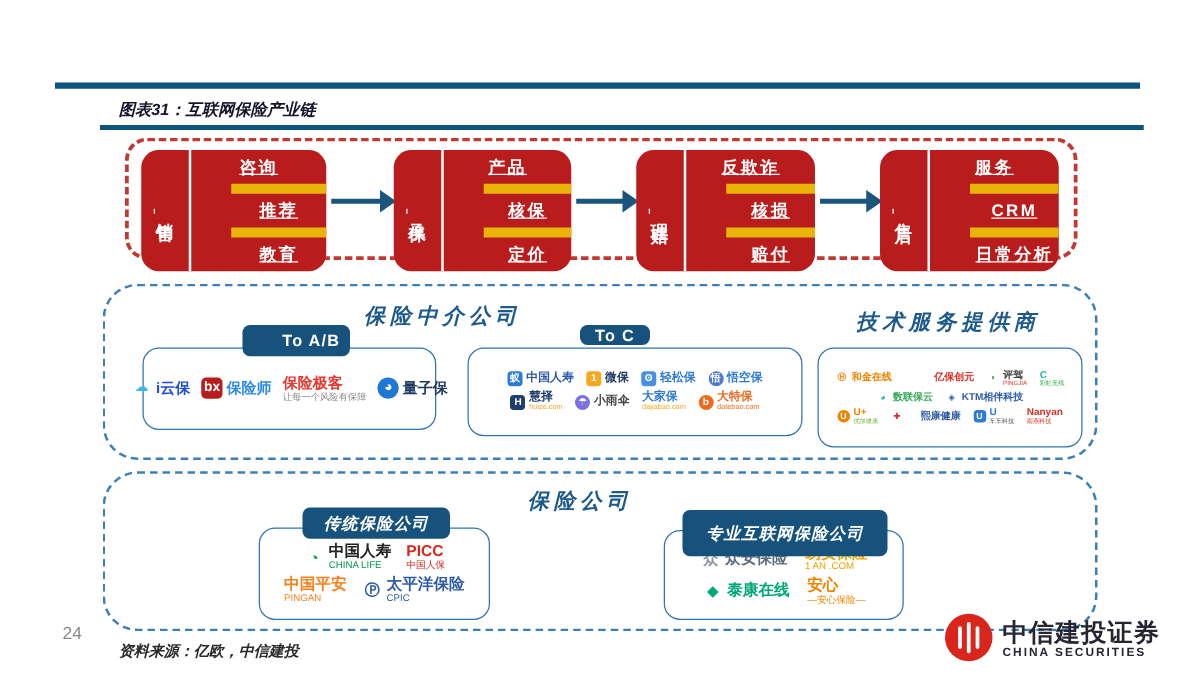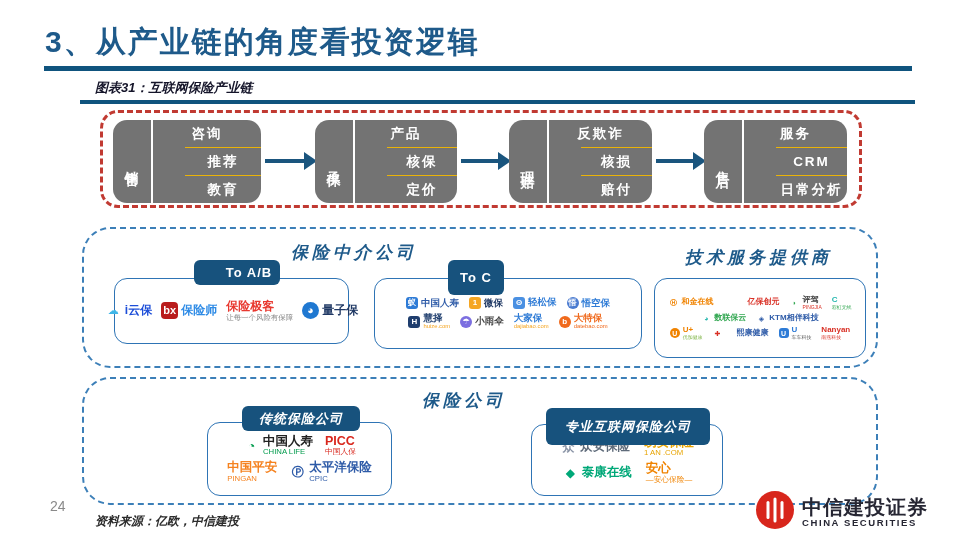--- a/index.html
+++ b/index.html
@@ -7,30 +7,30 @@
   .slide{position:relative;width:960px;height:540px;background:#fff;overflow:hidden;margin:0 auto;}
 
   .page-title{position:absolute;left:45px;top:22px;font-size:30px;font-weight:bold;color:#1E5A8A;letter-spacing:2px;}
   .rule{position:absolute;background:#0F547E;}
   .rule1{left:44px;top:66px;width:868px;height:5px;}
   .rule2{left:80px;top:100px;width:835px;height:4px;}
   .figure-label{position:absolute;left:95px;top:79px;font-size:13px;font-weight:bold;font-style:italic;color:#15152a;}
 
   
   .chain-box{position:absolute;left:100px;top:110px;width:762px;height:98px;border:3px dashed #C13A32;border-radius:18px;}
-  .stage{position:absolute;top:7px;height:83px;background:#737373;border-radius:14px;display:flex;color:#fff;overflow:hidden;}
+  .stage{position:absolute;top:7px;height:97px;background:#b91c1c;border-radius:14px;display:flex;color:#fff;overflow:hidden;text-decoration:underline;}
   .s1{left:10px;width:148px;}
   .s2{left:212px;width:142px;}
   .s3{left:406px;width:143px;}
   .s4{left:601px;width:143px;}
   .stage-label{width:40px;display:flex;align-items:center;justify-content:center;border-right:2px solid #fff;
     writing-mode:vertical-lr;text-orientation:upright;font-size:14px;font-weight:bold;letter-spacing:2px;}
   .stage-items{flex:1;display:flex;flex-direction:column;}
   .stage-item{flex:1;display:flex;align-items:center;justify-content:center;font-size:13.5px;font-weight:bold;letter-spacing:2px;}
-  .stage-item + .stage-item{border-top:1px solid #eab308;margin-left:32px;}
+  .stage-item + .stage-item{border-top:8px solid #eab308;margin-left:32px;}
   .arrow{position:absolute;top:46px;height:4px;background:#1A557E;}
   .arrow::after{content:"";position:absolute;right:-12px;top:-7px;border-left:13px solid #1A557E;border-top:9px solid transparent;border-bottom:9px solid transparent;}
   .a1{left:162px;width:40px;}
   .a2{left:358px;width:38px;}
   .a3{left:553px;width:38px;}
 
   
   .dash-box{position:absolute;border:2px dashed #3C7FB8;border-radius:28px;background:#fff;}
   .mid-box{left:82px;top:227px;width:796px;height:141px;}
   .bot-box{left:82px;top:377px;width:796px;height:128px;}
@@ -71,21 +71,20 @@
   .brand{position:absolute;left:755px;top:490px;display:flex;align-items:center;gap:7px;}
   .brand-text{display:flex;flex-direction:column;line-height:1.05;}
   .brand-cn{font-size:20px;font-weight:bold;color:#262633;letter-spacing:1px;}
   .brand-en{font-size:9.5px;font-weight:bold;color:#262633;letter-spacing:1.6px;}
 </style>
 </head>
 <body>
 
 <div class="slide">
 
-  <div class="page-title">3、从产业链的角度看投资逻辑</div>
   <div class="rule rule1"></div>
   <div class="figure-label">图表31：互联网保险产业链</div>
   <div class="rule rule2"></div>
 
   <div class="chain-box">
     <div class="stage s1">
       <div class="stage-label">销售</div>
       <div class="stage-items">
         <div class="stage-item">咨询</div>
         <div class="stage-item">推荐</div>
@@ -148,39 +147,39 @@
           </div>
         <div class="lg lg-sm">
             <span class="lg-ic" style="color: rgb(255, 255, 255); background: rgb(31, 120, 209); border-radius: 50%;">◕</span>
             <span class="lg-body">
               <span class="lg-tx" style="color: rgb(31, 56, 100);">量子保</span>
             </span>
           </div>
       </div>
     </div>
 
-    <div class="tag" style="left:364px;top:31px;width:56px;height:35px;">To C</div>
+    <div class="tag" style="left:380px;top:31px;width:56px;height:16px;">To C</div>
     <div class="logo-box box-c">
       <div class="lg-row">
         <div class="lg lg-xs">
             <span class="lg-ic" style="color: rgb(255, 255, 255); background: rgb(46, 123, 214);">蚁</span>
             <span class="lg-body">
               <span class="lg-tx" style="color: rgb(46, 91, 168);">中国人寿</span>
             </span>
           </div>
         <div class="lg lg-xs">
             <span class="lg-ic" style="color: rgb(255, 255, 255); background: rgb(245, 166, 35);">1</span>
             <span class="lg-body">
               <span class="lg-tx" style="color: rgb(31, 56, 100);">微保</span>
             </span>
           </div>
         <div class="lg lg-xs">
             <span class="lg-ic" style="color: rgb(255, 255, 255); background: rgb(74, 144, 226);">ʘ</span>
             <span class="lg-body">
-              <span class="lg-tx" style="color: rgb(46, 123, 214); font-family: Liberation Mono, monospace;">轻松保</span>
+              <span class="lg-tx" style="color: rgb(46, 123, 214);">轻松保</span>
             </span>
           </div>
         <div class="lg lg-xs">
             <span class="lg-ic" style="color: rgb(255, 255, 255); background: rgb(74, 123, 208); border-radius: 50%;">悟</span>
             <span class="lg-body">
               <span class="lg-tx" style="color: rgb(46, 123, 214);">悟空保</span>
             </span>
           </div>
       </div>
       <div class="lg-row">

